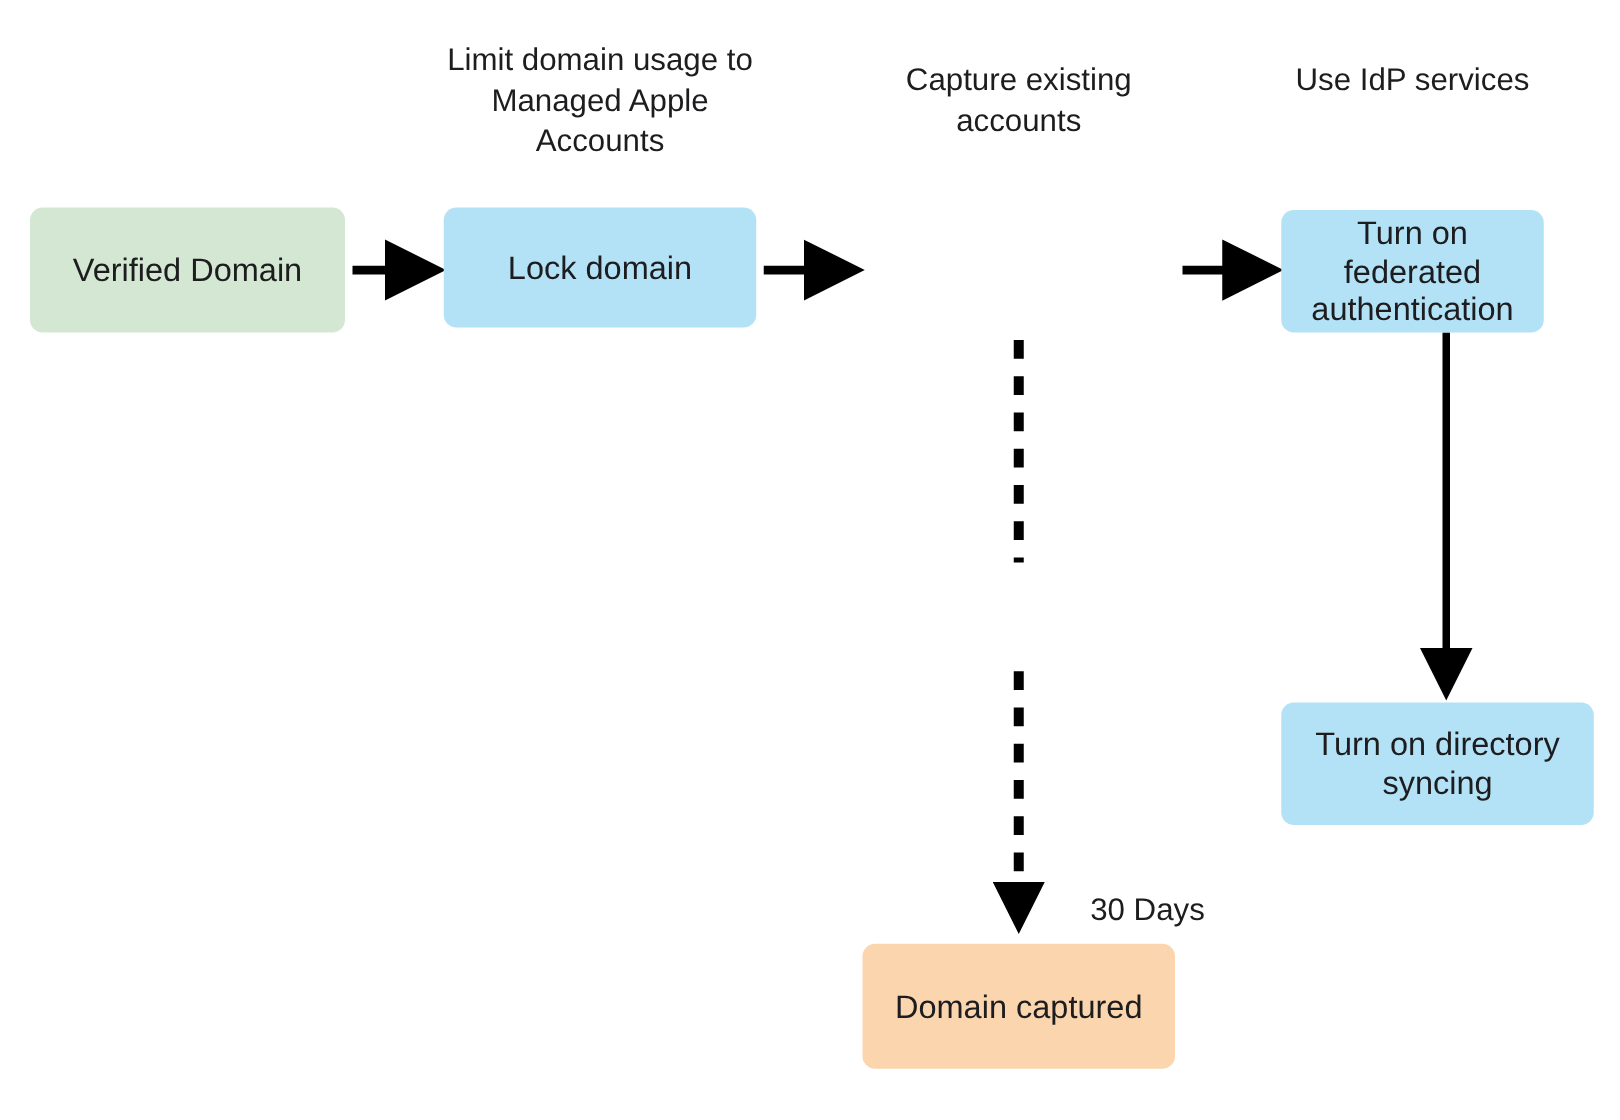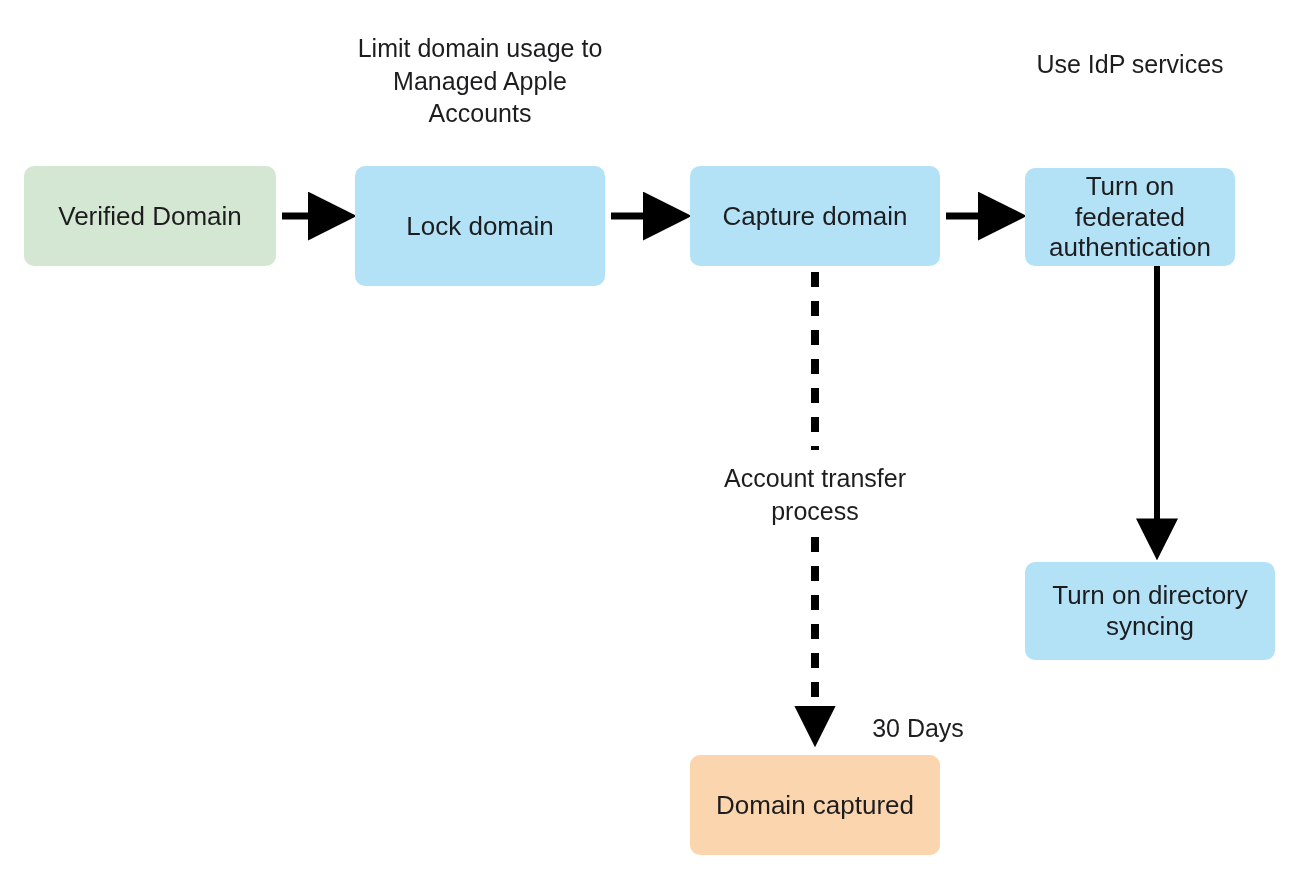--- a/index.html
+++ b/index.html
@@ -79,32 +79,31 @@
 
     <line x1="1157" y1="266" x2="1157" y2="552" stroke="#000000" stroke-width="6" marker-end="url(#arrowhead)"></line>
 
     <line x1="815" y1="272" x2="815" y2="450" stroke="#000000" stroke-width="8" stroke-dasharray="15 14"></line>
 
     <line x1="815" y1="537" x2="815" y2="740" stroke="#000000" stroke-width="8" stroke-dasharray="15 14" marker-end="url(#arrowhead-dash)"></line>
   </svg>
 
   <div class="caption" style="left:340px; top:32px; width:280px;">Limit domain usage to Managed Apple Accounts</div>
 
+  <div class="caption" style="left:680px; top:48px; width:270px;">Capture existing accounts</div>
 
   <div class="caption" style="left:1020px; top:48px; width:220px;">Use IdP services</div>
 
   <div class="node" style="left:24px; top:166px; width:252px; height:100px; background:#d4e7d2;">Verified Domain</div>
 
-  <div class="node" style="left:355px; top:166px; width:250px; height:120px; background:#b3e2f7;">Lock domain</div>
+  <div class="node" style="left:355px; top:166px; width:250px; height:96px; background:#b3e2f7;">Lock domain</div>
 
-  <div class="node" style="left:690px; top:166px; width:250px; height:100px; background:#b3e2f7;">Capture domain</div>
 
   <div class="node" style="left:1025px; top:168px; width:210px; height:98px; background:#b3e2f7;">Turn on federated authentication</div>
 
   <div class="node" style="left:1025px; top:562px; width:250px; height:98px; background:#b3e2f7;">Turn on directory syncing</div>
 
   <div class="node" style="left:690px; top:755px; width:250px; height:100px; background:#fbd5ae;">Domain captured</div>
 
-  <div class="edge-label" style="left:690px; top:462px; width:250px;">Account transfer process</div>
 
   <div class="edge-label" style="left:848px; top:712px; width:140px; text-align:center;">30 Days</div>
 
 </div>
 
 </body></html>

